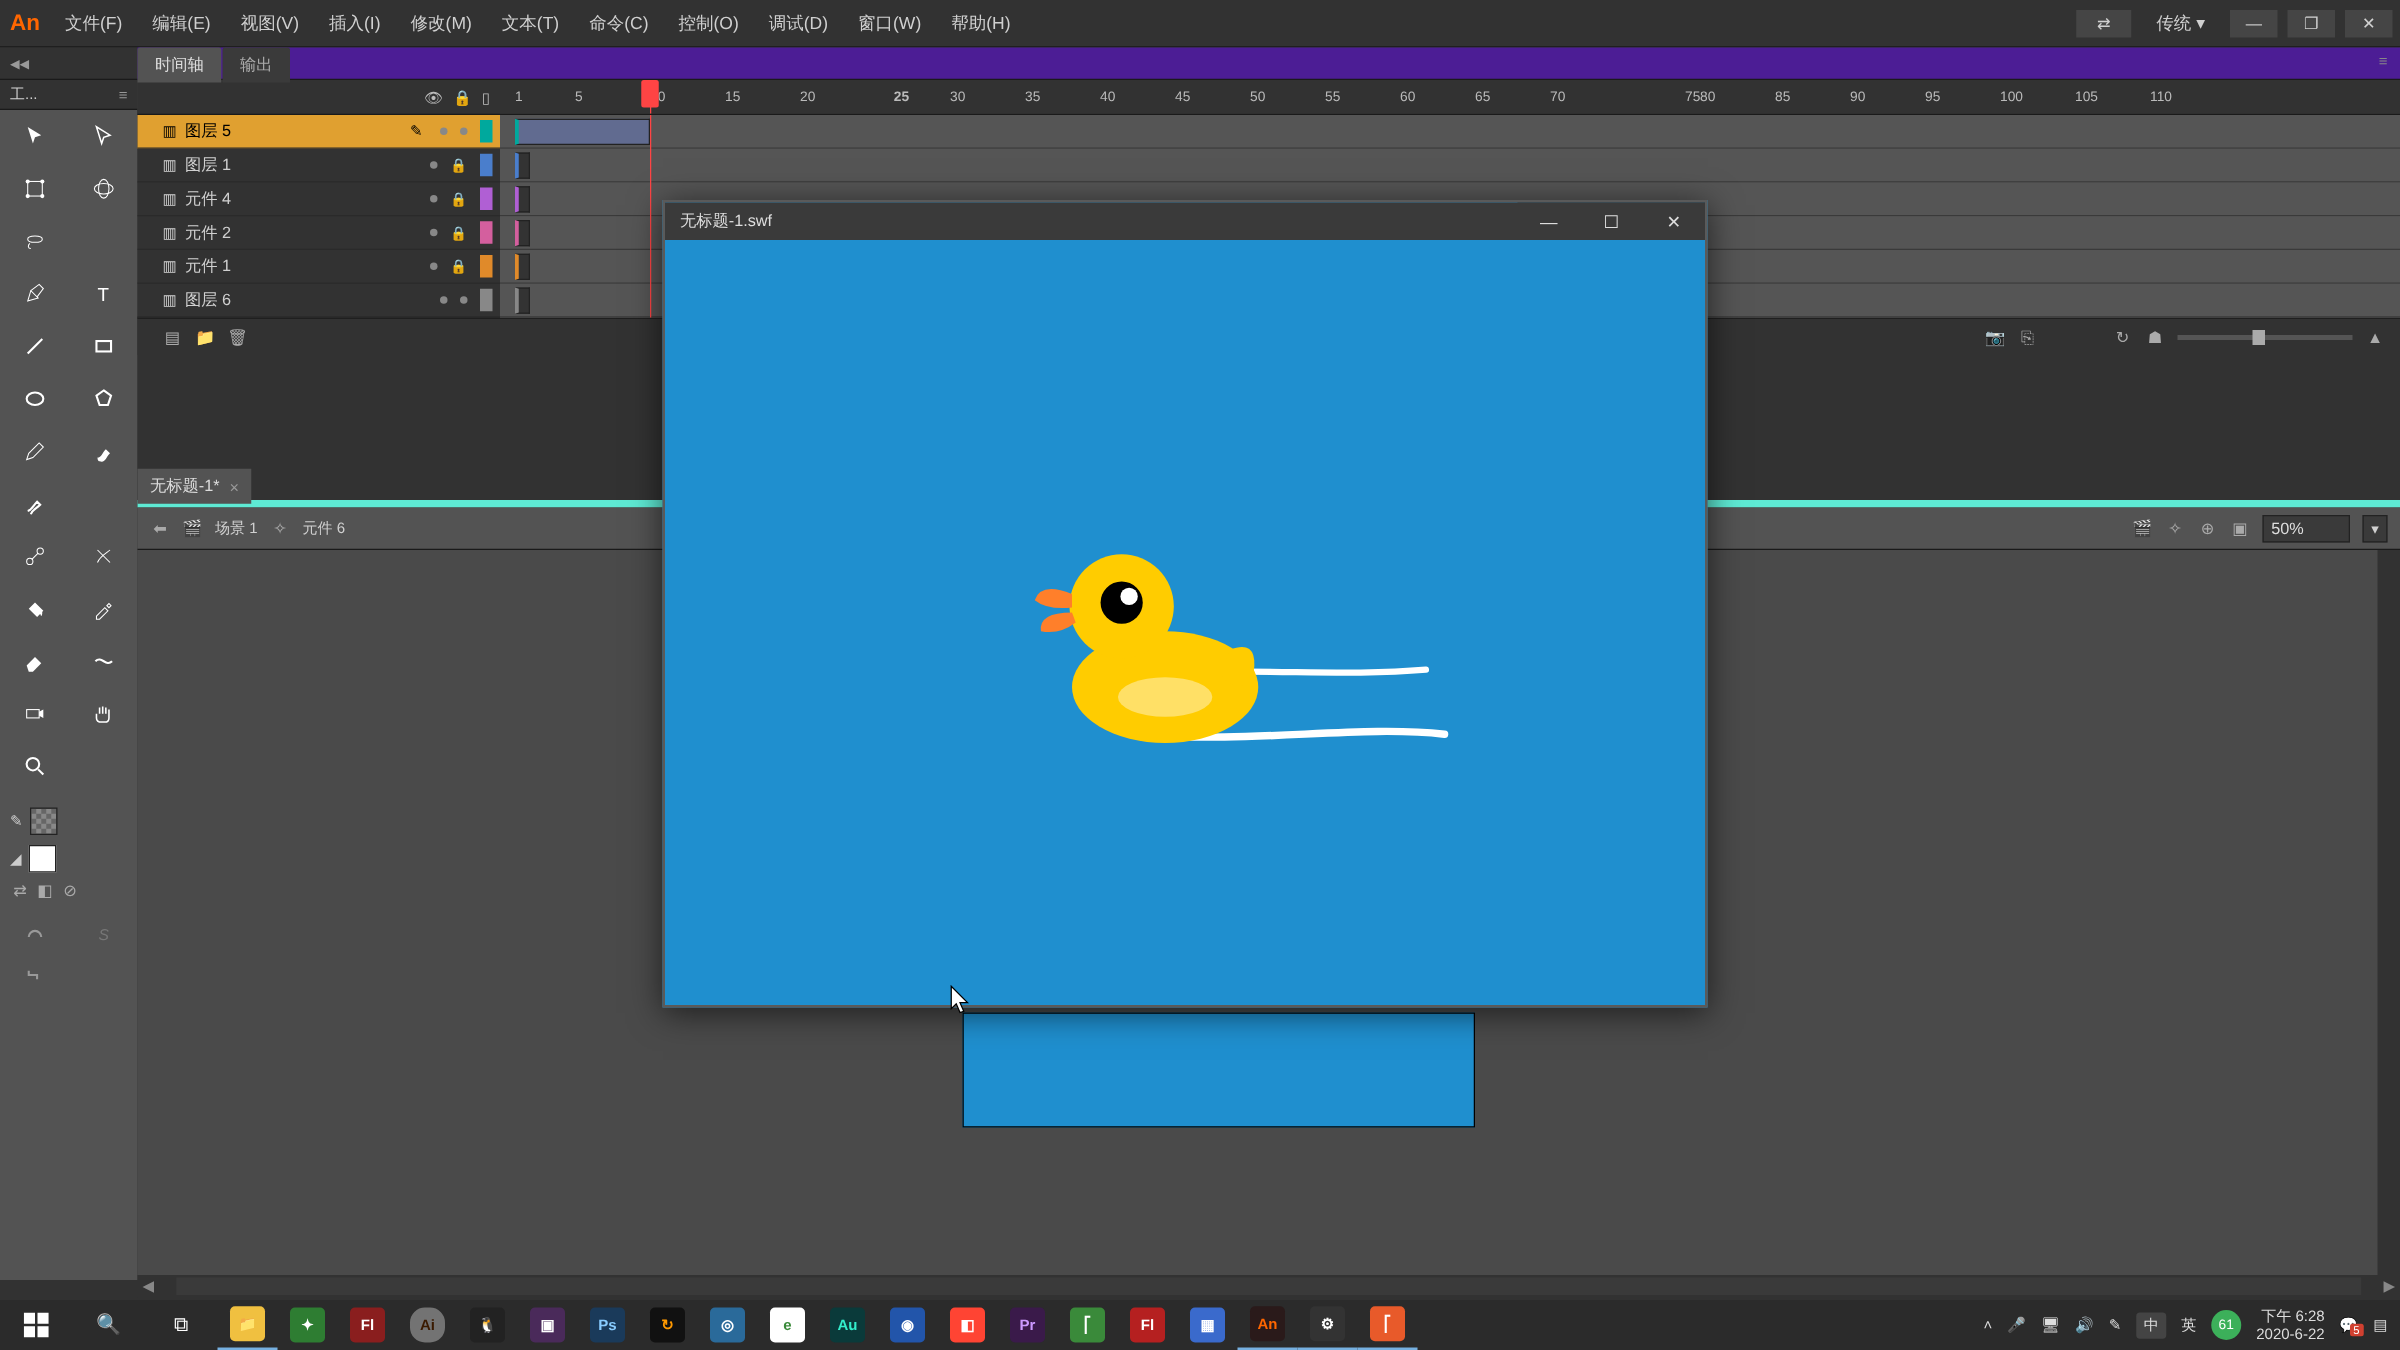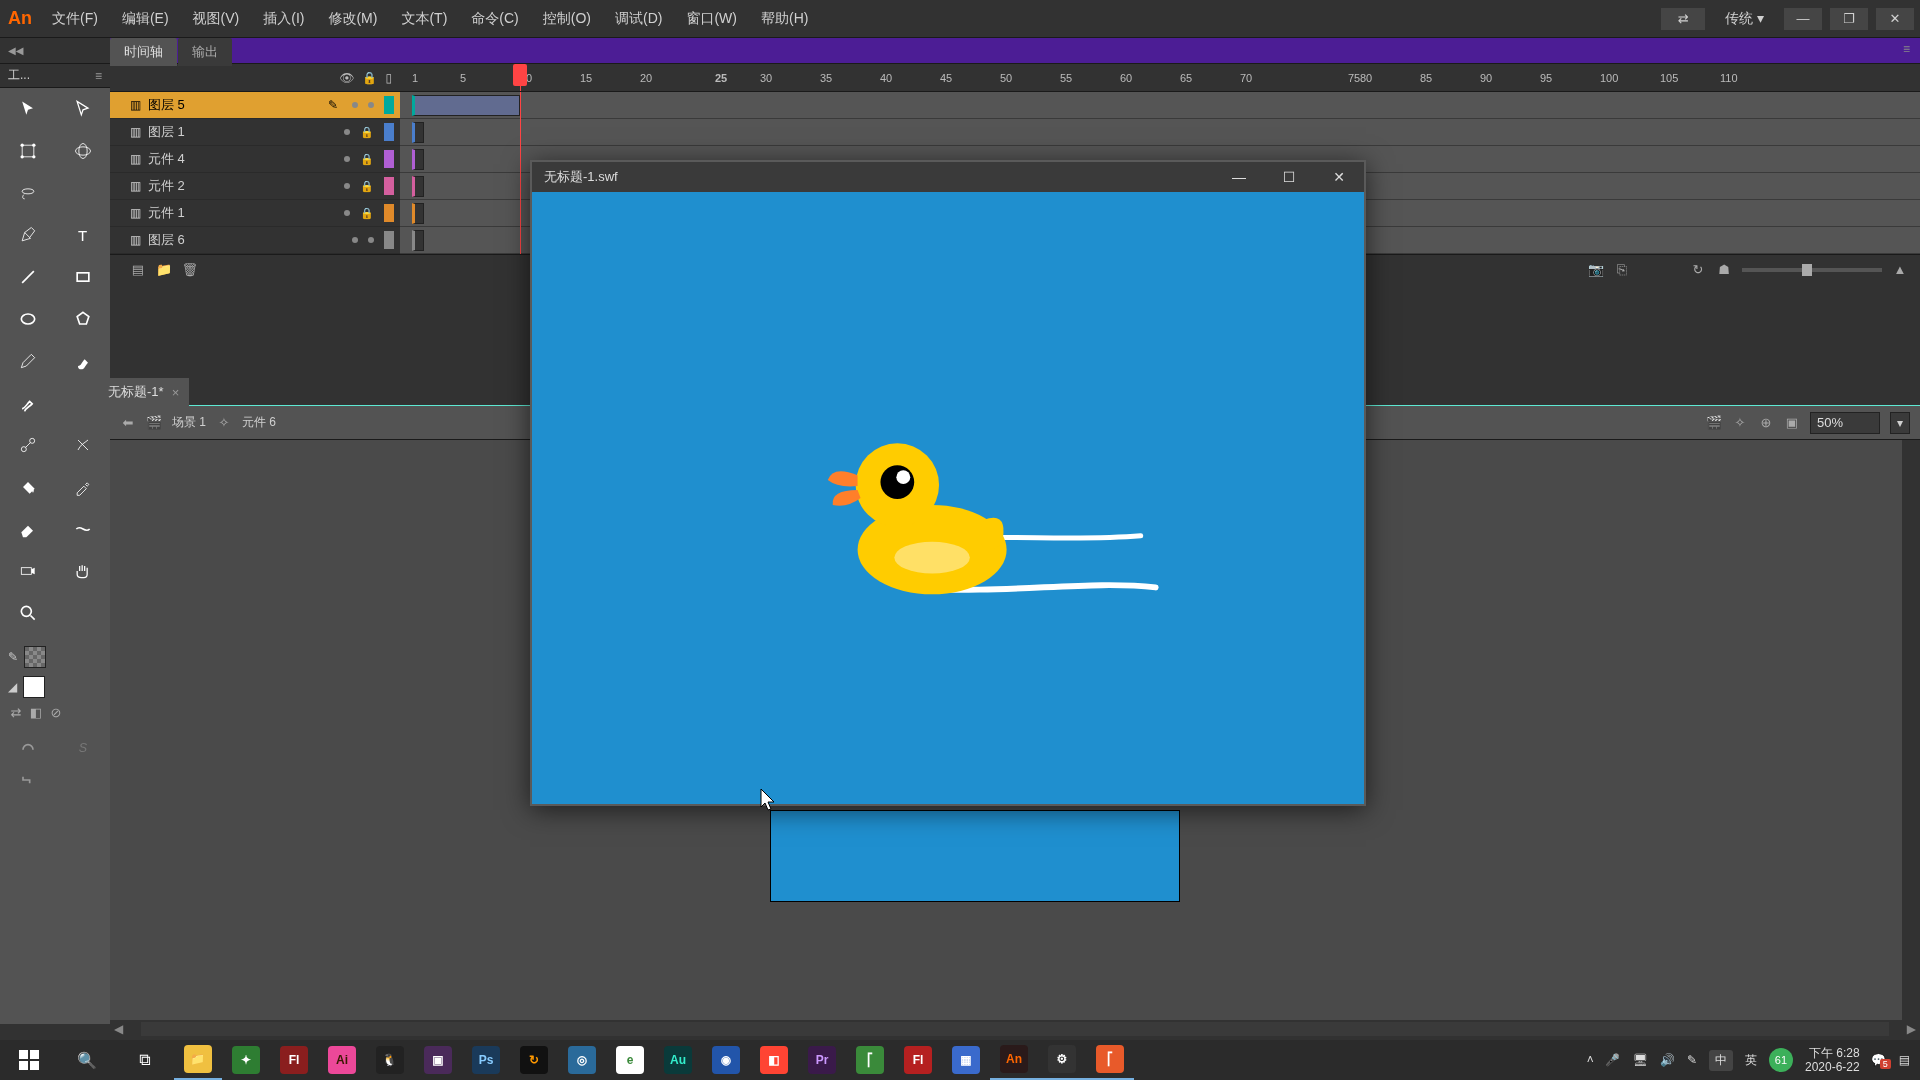--- a/index.html
+++ b/index.html
@@ -53,21 +53,21 @@
 .keyframe { position:absolute; top:3px; height:21px; background:#333; border:1px solid #222; }
 .keyframe.sel { background: rgba(120,150,255,0.35); }
 .layer-footer { height:30px; display:flex; align-items:center; background:#323232; border-top:1px solid #1a1a1a; }
 .layer-footer-left { width:290px; display:flex; align-items:center; gap:10px; padding-left:20px; }
 .layer-footer-right { flex:1; display:flex; align-items:center; gap:10px; justify-content:flex-end; padding-right:12px; }
 .mini-icon { width:16px; height:16px; display:flex; align-items:center; justify-content:center; color:#aaa; font-size:13px; }
 .zoom-slider { width:140px; height:4px; background:#555; position:relative; }
 .zoom-slider-knob { position:absolute; top:-4px; width:10px; height:12px; background:#aaa; left:60px; }
 
 
-.doc-tabs { position:absolute; left:98px; top:378px; right:0; height:28px; background:#323232; display:flex; align-items:flex-start; border-bottom:1px solid #5eead4; }
+.doc-tabs { position:absolute; left:110px; top:378px; right:0; height:28px; background:#323232; display:flex; align-items:center; border-bottom:6px solid #5eead4; }
 .doc-tab { padding:5px 10px; background:#535353; color:#ddd; font-size:13px; display:flex; gap:8px; align-items:center; }
 .doc-tab .close { color:#999; cursor:pointer; }
 
 
 .edit-bar { position:absolute; left:110px; top:406px; right:0; height:34px; background:#535353; display:flex; align-items:center; padding:0 10px; gap:10px; border-bottom:1px solid #1a1a1a; }
 .edit-bar .spacer { flex:1; }
 .zoom-select { background:#3a3a3a; color:#ddd; border:1px solid #222; height:22px; width:70px; display:flex; align-items:center; padding:0 6px; font-size:13px; }
 .zoom-arrow { width:20px; height:22px; background:#3a3a3a; border:1px solid #222; display:flex; align-items:center; justify-content:center; }
 
 
@@ -526,21 +526,21 @@
   <div class="task-icon wide underline">
       <div class="box" style="background:#f0c040;">📁</div>
     </div>
   <div class="task-icon wide">
       <div class="box" style="background:#2e7d32;color:#fff;">✦</div>
     </div>
   <div class="task-icon wide">
       <div class="box" style="background:#8a1e1e;color:#fff;">Fl</div>
     </div>
   <div class="task-icon wide">
-      <div class="box" style="background:#ec4899;color:#3a1a00;">Ai</div>
+      <div class="box" style="background:#737373;color:#3a1a00;border-radius:12px;">Ai</div>
     </div>
   <div class="task-icon wide">
       <div class="box" style="background:#222;">🐧</div>
     </div>
   <div class="task-icon wide">
       <div class="box" style="background:#4a2a5a;">▣</div>
     </div>
   <div class="task-icon wide">
       <div class="box" style="background:#1a3a5a;color:#8cf;">Ps</div>
     </div>

